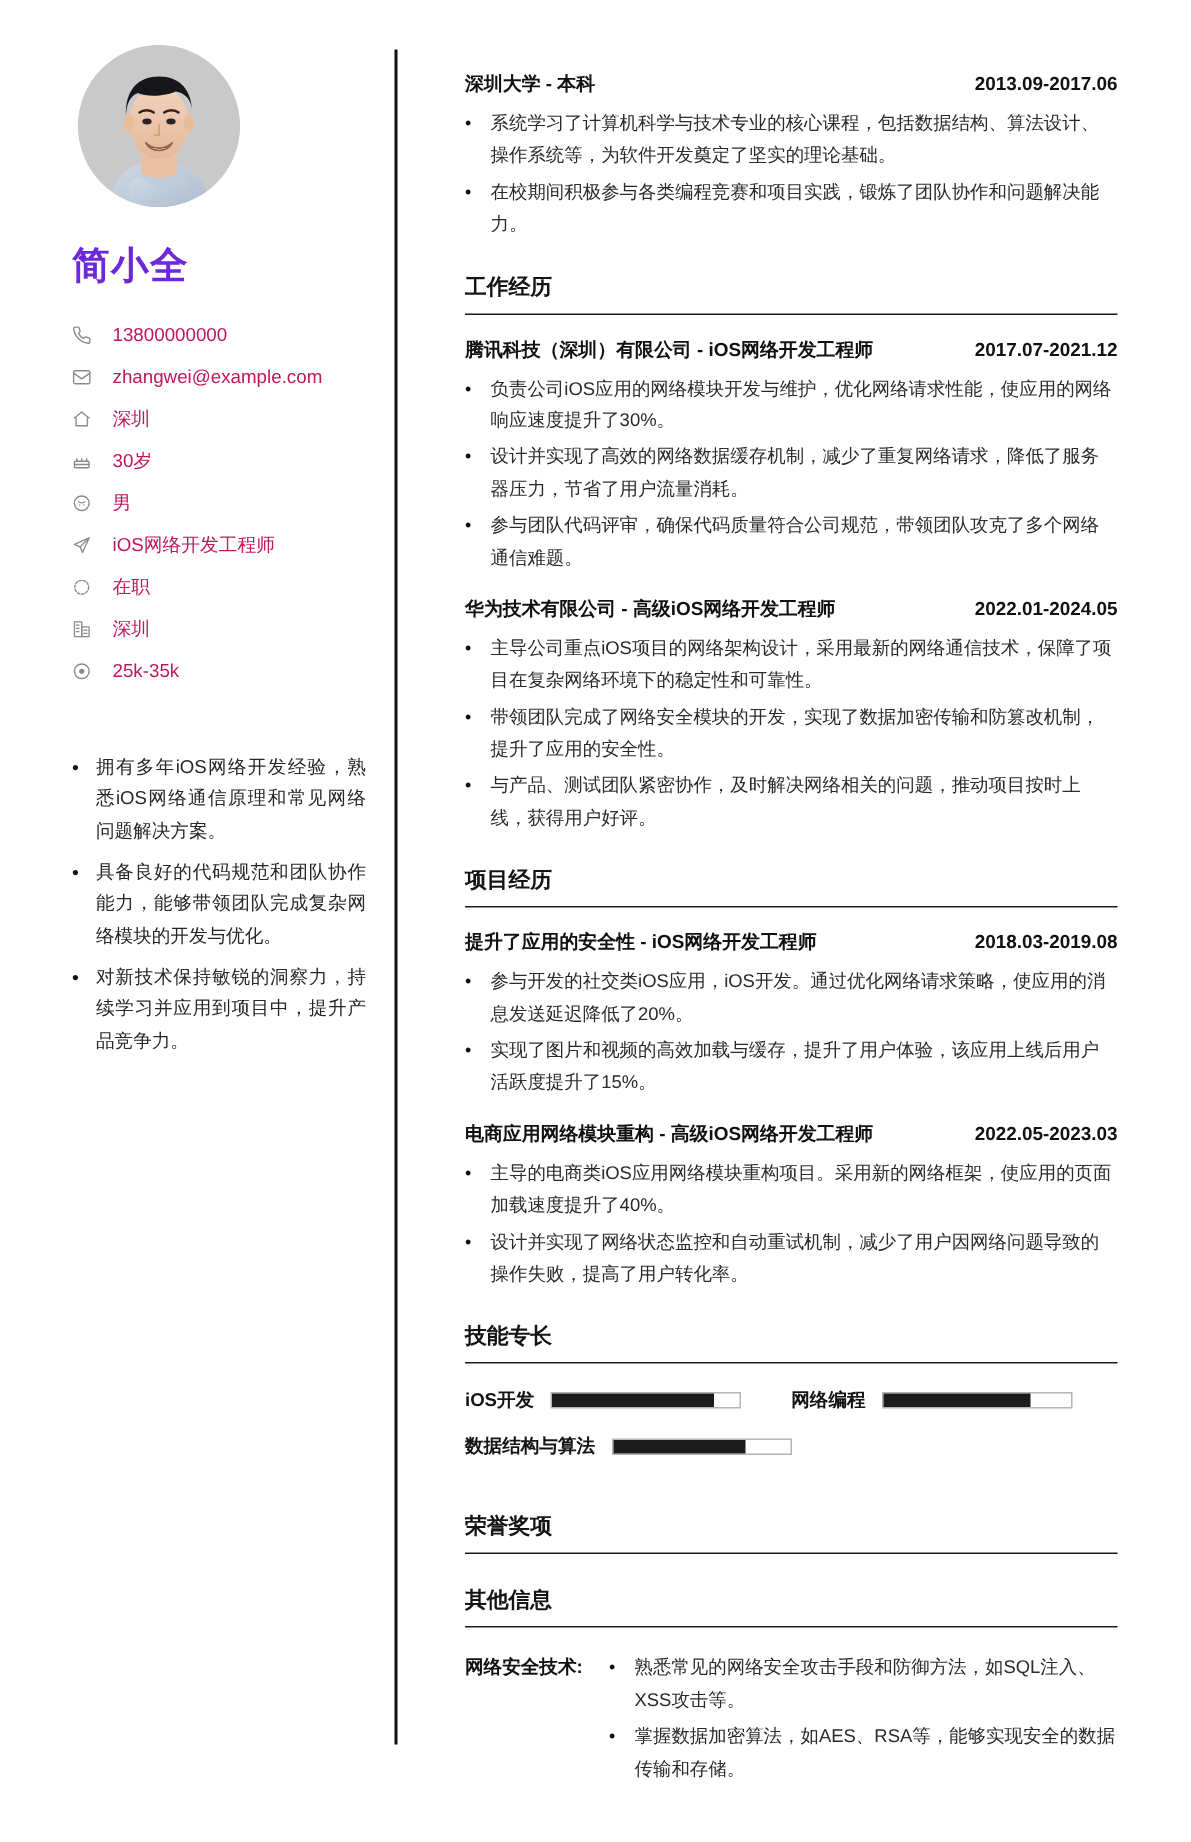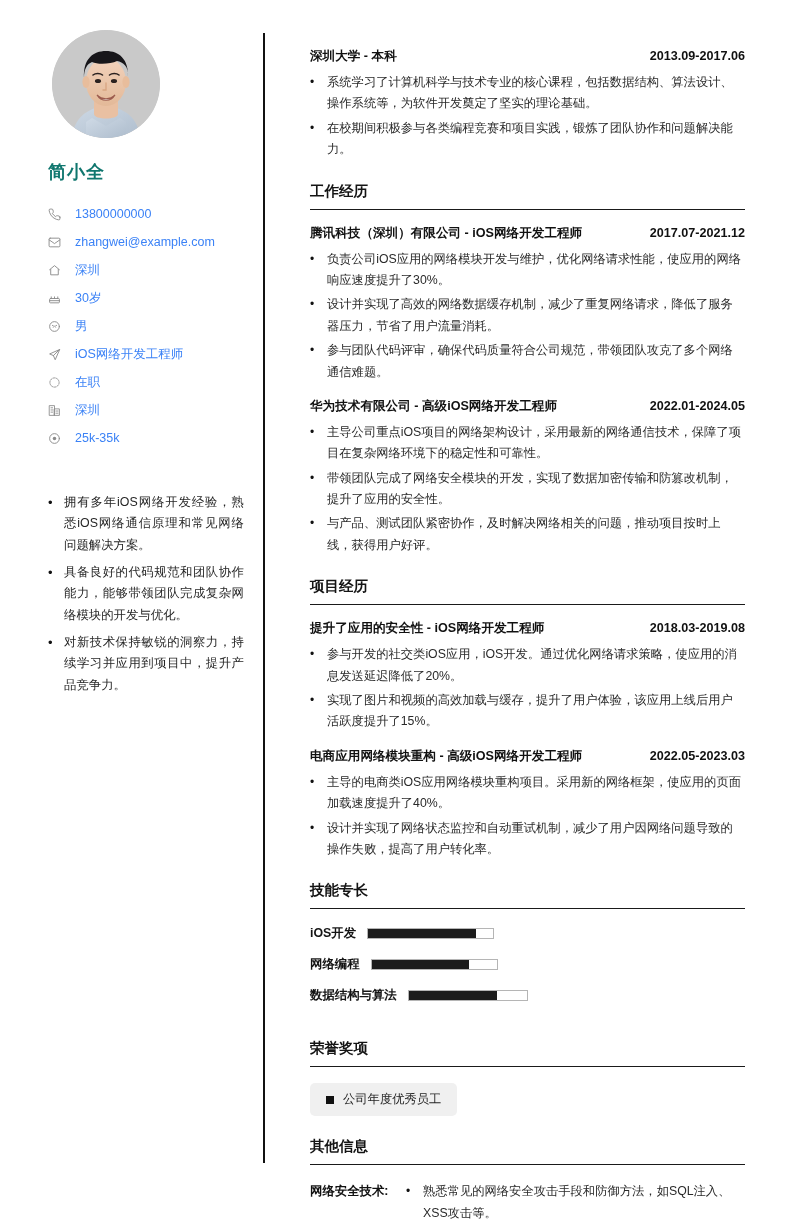--- a/index.html
+++ b/index.html
@@ -42,35 +42,35 @@
     height: 108px;
     border-radius: 50%;
     overflow: hidden;
     background: #c9c9c9;
     margin: 6px 0 0 7px;
     position: relative;
   }
   .avatar svg { display: block; width: 108px; height: 108px; }
 
   .person-name {
-    font-size: 18px;
+    font-size: 25px;
     font-weight: bold;
     letter-spacing: 1px;
-    color: #0f766e;
+    color: #6d28d9;
     margin: 22px 0 16px 3px;
   }
 
   .contact-list { list-style: none; margin-left: 3px; }
 
   .contact-item {
     display: flex;
     align-items: center;
     height: 28px;
     font-size: 12.5px;
-    color: #3b82f6;
+    color: #be185d;
   }
 
   .c-icon {
     width: 18px;
     flex: 0 0 18px;
     display: flex;
     align-items: center;
     justify-content: flex-start;
     color: #8a8a8a;
     margin-right: 9px;
@@ -156,21 +156,20 @@
     font-size: 12px;
     line-height: 1.78;
   }
   .e-text { flex: 1; }
 
   
   .skills-grid {
     display: flex;
     flex-wrap: wrap;
     margin-top: 16px;
-    flex-direction: column;
   }
   .skill-cell {
     width: 50%;
     display: flex;
     align-items: center;
     margin-bottom: 14px;
   }
   .skill-label {
     font-size: 12.4px;
     font-weight: bold;
@@ -496,26 +495,20 @@
           <span class="skill-track">
             <span class="skill-fill" style="width: 75%;"></span>
           </span>
         </div>
 
       </div>
     </section>
 
     <section class="section">
       <div class="sec-heading">荣誉奖项</div>
-      <div class="award-row">
-        <div class="award-tag">
-          <span class="award-square"></span>
-          <span>公司年度优秀员工</span>
-        </div>
-      </div>
     </section>
 
     <section class="section">
       <div class="sec-heading">其他信息</div>
       <div class="other-row">
         <div class="other-label">网络安全技术:</div>
         <div class="other-items">
           <div class="e-bullet">
             <span class="e-dot">•</span>
             <span class="e-text">熟悉常见的网络安全攻击手段和防御方法，如SQL注入、XSS攻击等。</span>

